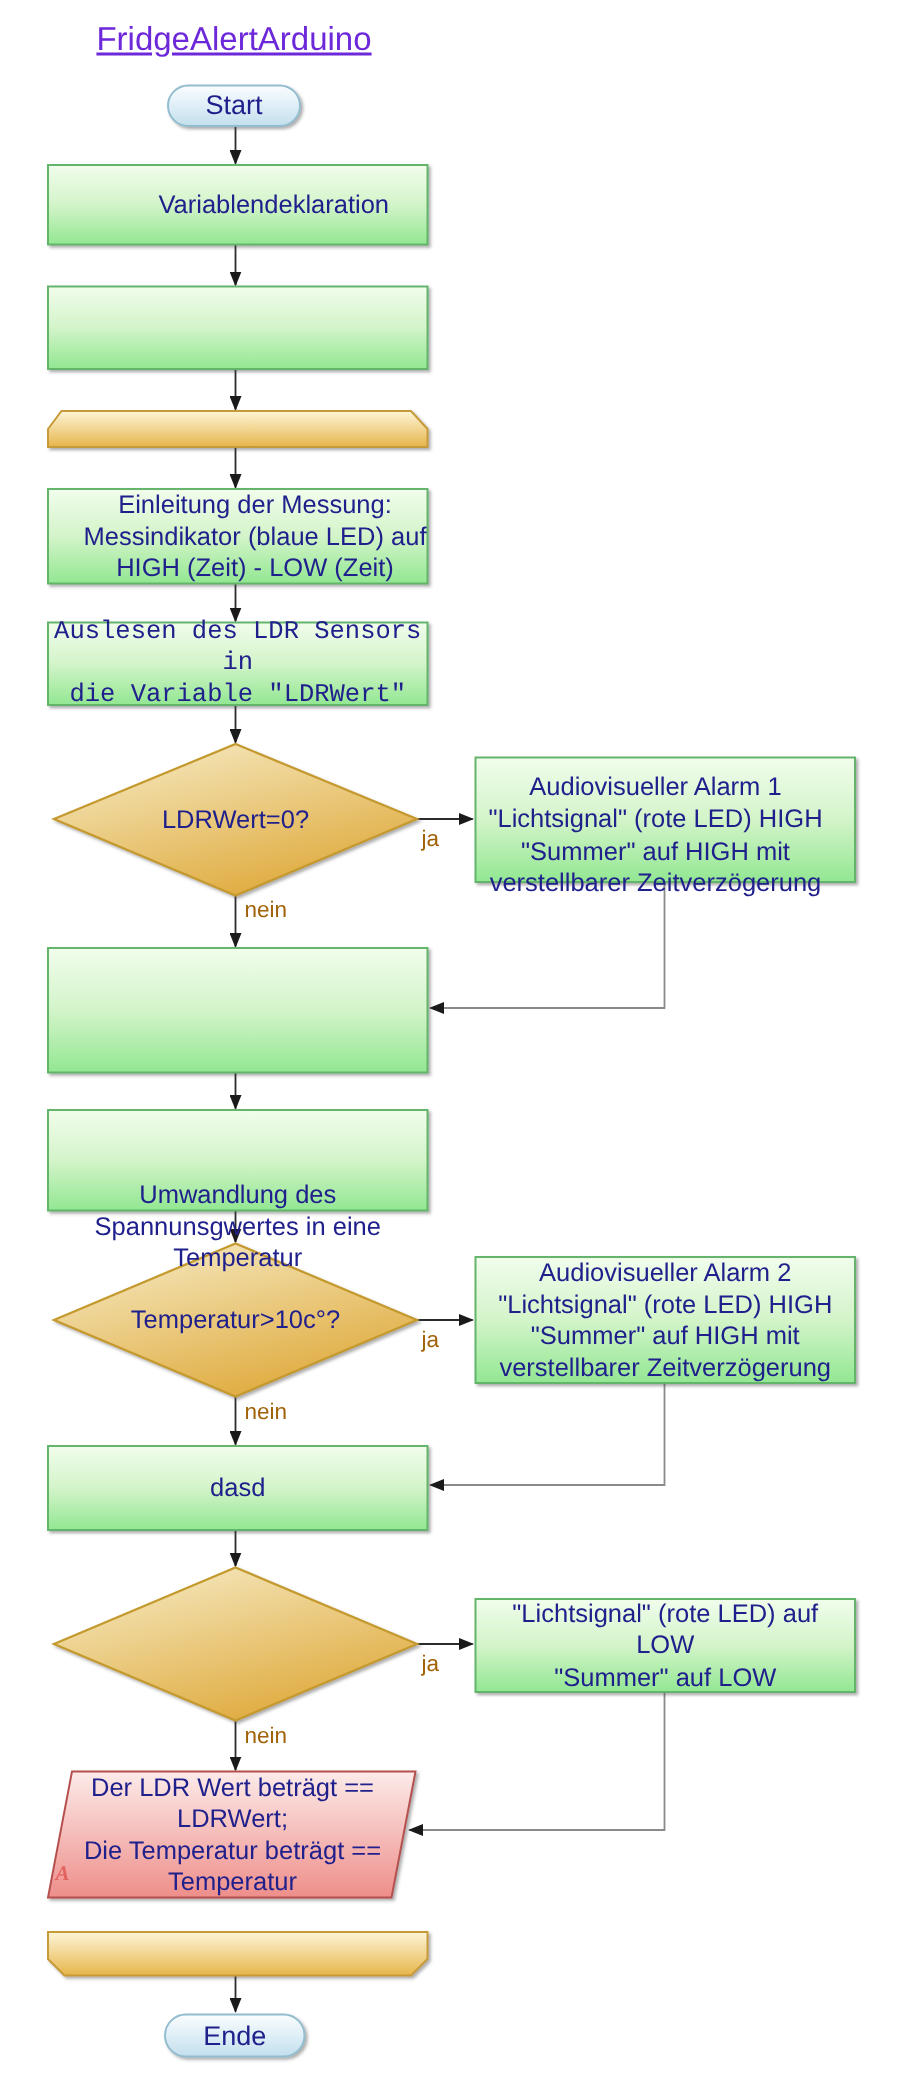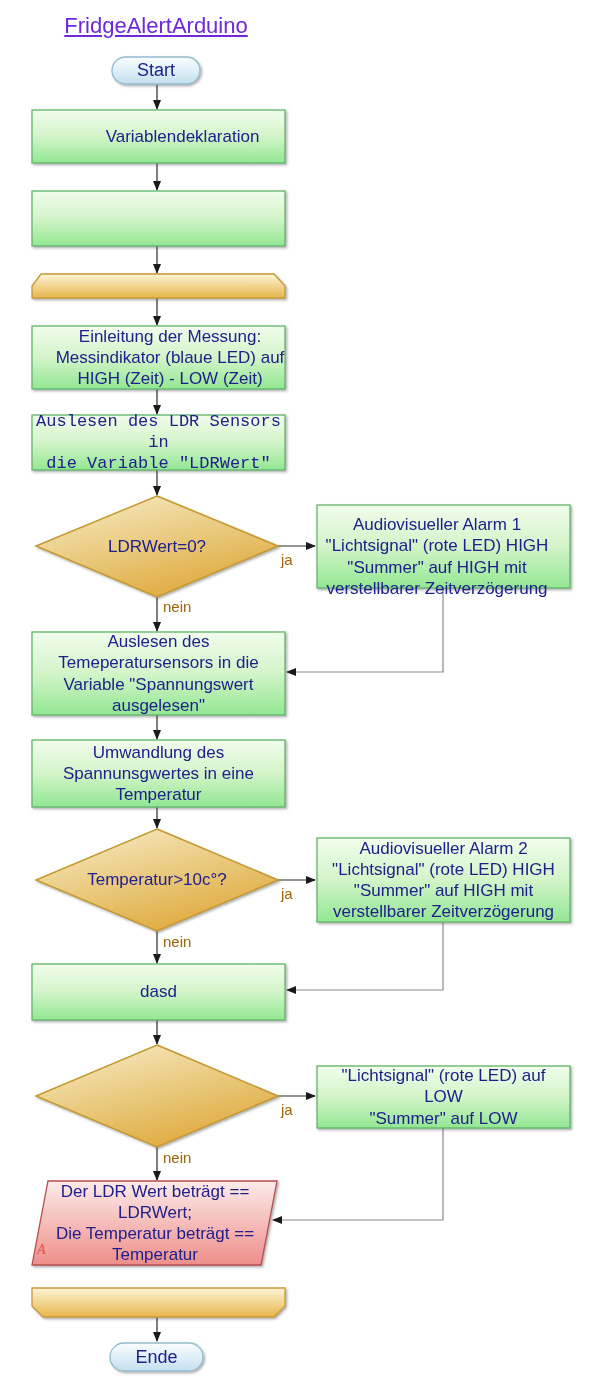--- a/index.html
+++ b/index.html
@@ -106,25 +106,21 @@
   <div class="txt" style="left:32px;top:326px;width:276px;height:63px;">Einleitung der Messung:
 Messindikator (blaue LED) auf
 HIGH (Zeit) - LOW (Zeit)</div>
   <div class="txt" style="left:32px;top:415px;width:253px;height:55px;font-family:Liberation Mono, monospace;">Auslesen des LDR Sensors in
 die Variable "LDRWert"</div>
   <div class="txt" style="left:36px;top:496px;width:242px;height:101px;">LDRWert=0?</div>
   <div class="txt" style="left:317px;top:515px;width:240px;height:83px;">Audiovisueller Alarm 1
 "Lichtsignal" (rote LED) HIGH
 "Summer" auf HIGH mit
 verstellbarer Zeitverzögerung</div>
-  <div class="txt" style="left:32px;top:632px;width:253px;height:83px;">Auslesen des
-Temeperatursensors in die
-Variable "Spannungswert
-ausgelesen"</div>
-  <div class="txt" style="left:32px;top:740px;width:253px;height:67px;">Umwandlung des
+  <div class="txt" style="left:32px;top:784px;width:253px;height:67px;">Umwandlung des
 Spannunsgwertes in eine
 Temperatur</div>
   <div class="txt" style="left:36px;top:829px;width:242px;height:101px;">Temperatur&gt;10c°?</div>
   <div class="txt" style="left:317px;top:838px;width:253px;height:84px;">Audiovisueller Alarm 2
 "Lichtsignal" (rote LED) HIGH
 "Summer" auf HIGH mit
 verstellbarer Zeitverzögerung</div>
   <div class="txt" style="left:32px;top:964px;width:253px;height:56px;">dasd</div>
   <div class="txt" style="left:317px;top:1066px;width:253px;height:62px;">"Lichtsignal" (rote LED) auf
 LOW

